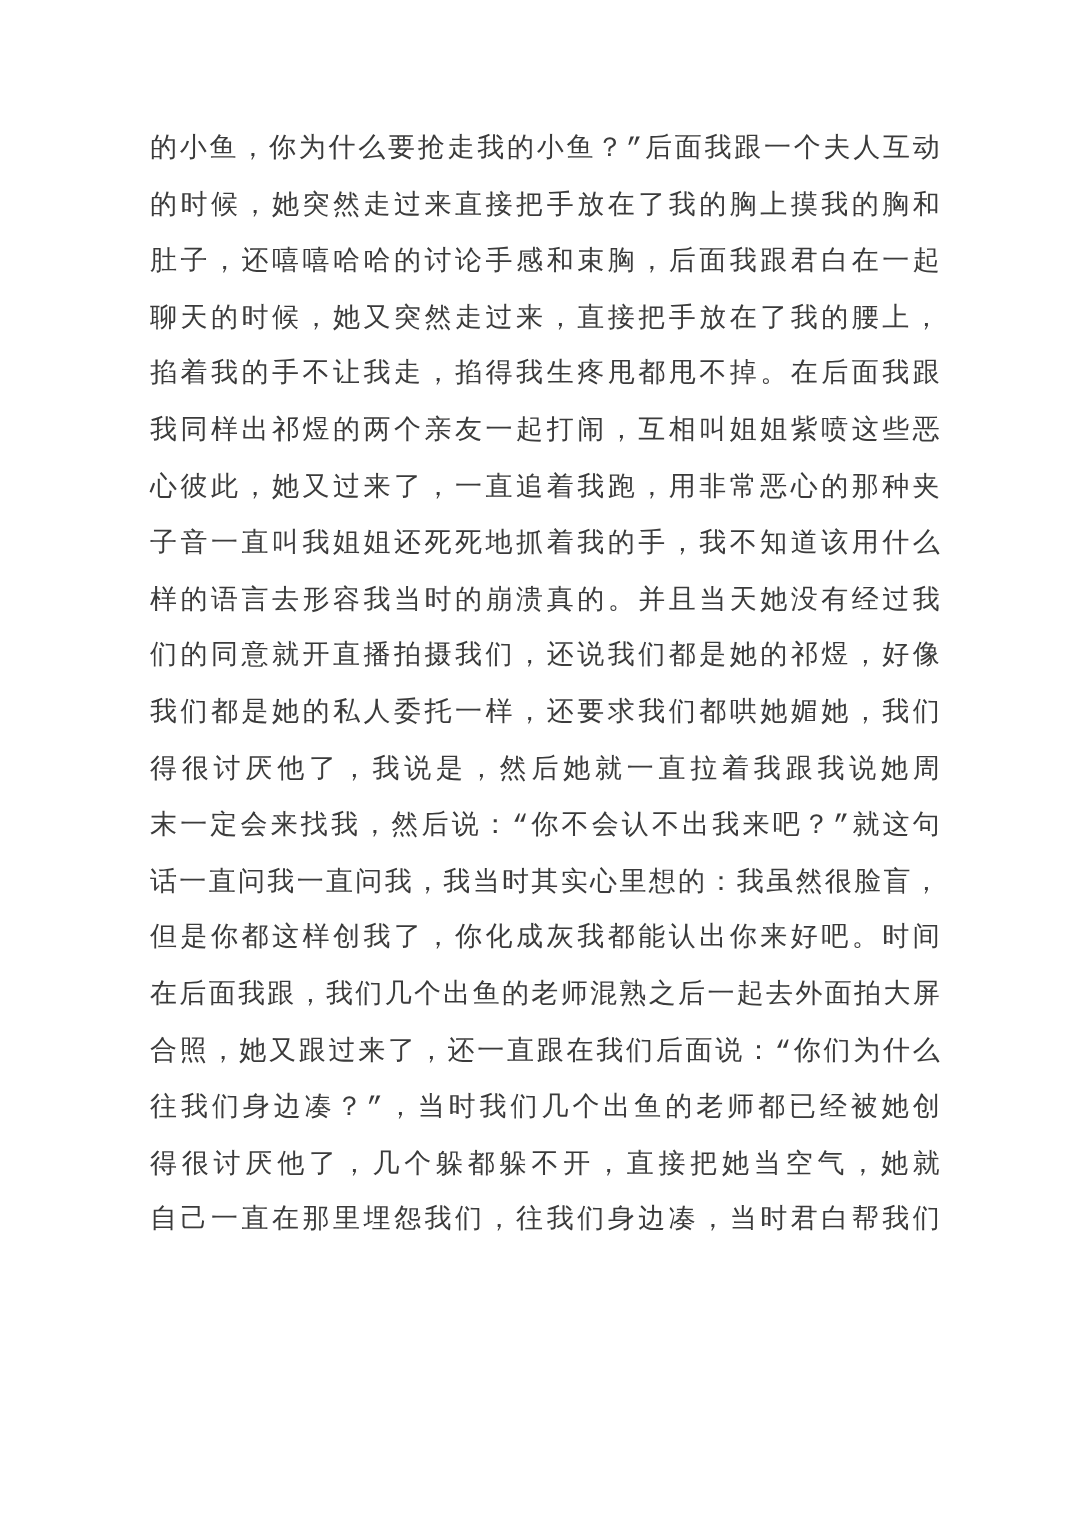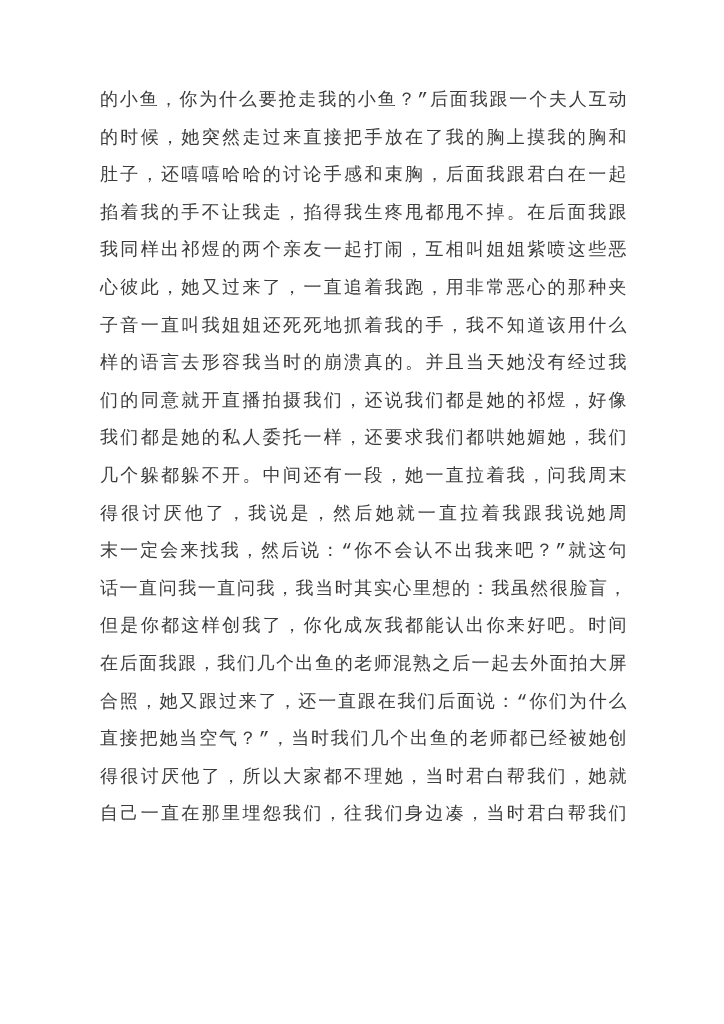--- a/index.html
+++ b/index.html
@@ -42,31 +42,31 @@
   }
 </style>
 </head>
 <body>
 
 <div class="page">
   <div class="text-block">
     <div class="text-line">的小鱼，你为什么要抢走我的小鱼？”后面我跟一个夫人互动</div>
     <div class="text-line">的时候，她突然走过来直接把手放在了我的胸上摸我的胸和</div>
     <div class="text-line">肚子，还嘻嘻哈哈的讨论手感和束胸，后面我跟君白在一起</div>
+    <div class="text-line">聊天的时候，她又突然走过来，直接把手放在了我的腰上，</div>
     <div class="text-line">掐着我的手不让我走，掐得我生疼甩都甩不掉。在后面我跟</div>
     <div class="text-line">我同样出祁煜的两个亲友一起打闹，互相叫姐姐紫喷这些恶</div>
     <div class="text-line">心彼此，她又过来了，一直追着我跑，用非常恶心的那种夹</div>
     <div class="text-line">子音一直叫我姐姐还死死地抓着我的手，我不知道该用什么</div>
     <div class="text-line">样的语言去形容我当时的崩溃真的。并且当天她没有经过我</div>
     <div class="text-line">们的同意就开直播拍摄我们，还说我们都是她的祁煜，好像</div>
     <div class="text-line">我们都是她的私人委托一样，还要求我们都哄她媚她，我们</div>
-    <div class="text-line">几个躲都躲不开。中间还有一段，她一直拉着我，问我周末</div>
     <div class="text-line">得很讨厌他了，我说是，然后她就一直拉着我跟我说她周</div>
     <div class="text-line">末一定会来找我，然后说：“你不会认不出我来吧？”就这句</div>
     <div class="text-line">话一直问我一直问我，我当时其实心里想的：我虽然很脸盲，</div>
     <div class="text-line">但是你都这样创我了，你化成灰我都能认出你来好吧。时间</div>
     <div class="text-line">在后面我跟，我们几个出鱼的老师混熟之后一起去外面拍大屏</div>
     <div class="text-line">合照，她又跟过来了，还一直跟在我们后面说：“你们为什么</div>
-    <div class="text-line">直接把她当空气？”，当时我们几个出鱼的老师都已经被她创</div>
-    <div class="text-line">得很讨厌他了，所以大家都不理她，当时君白帮我们，她就</div>
+    <div class="text-line">往我们身边凑？”，当时我们几个出鱼的老师都已经被她创</div>
+    <div class="text-line">得很讨厌他了，几个躲都躲不开，直接把她当空气，她就</div>
     <div class="text-line">自己一直在那里埋怨我们，往我们身边凑，当时君白帮我们</div>
   </div>
 </div>
 
 </body></html>

